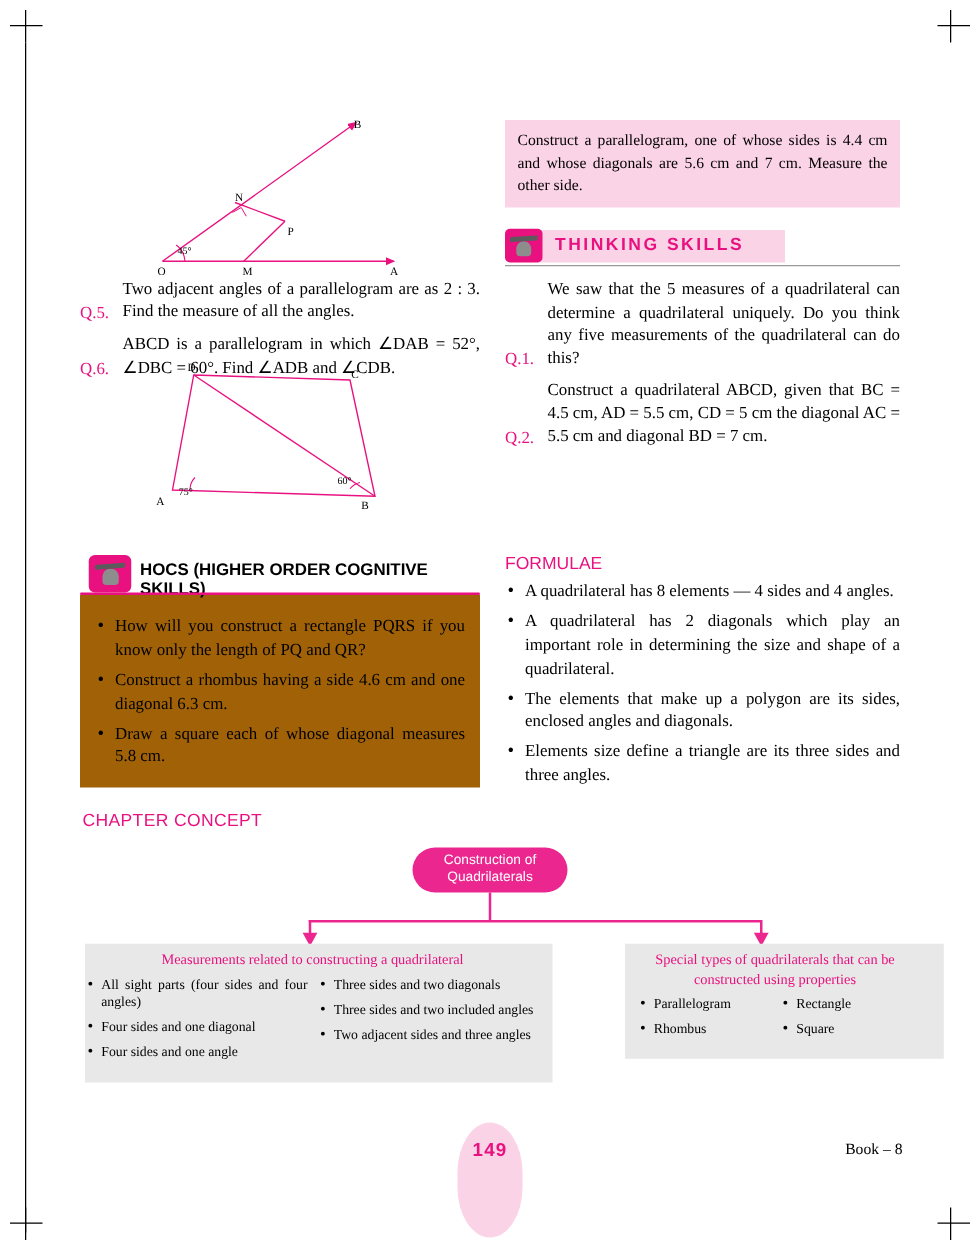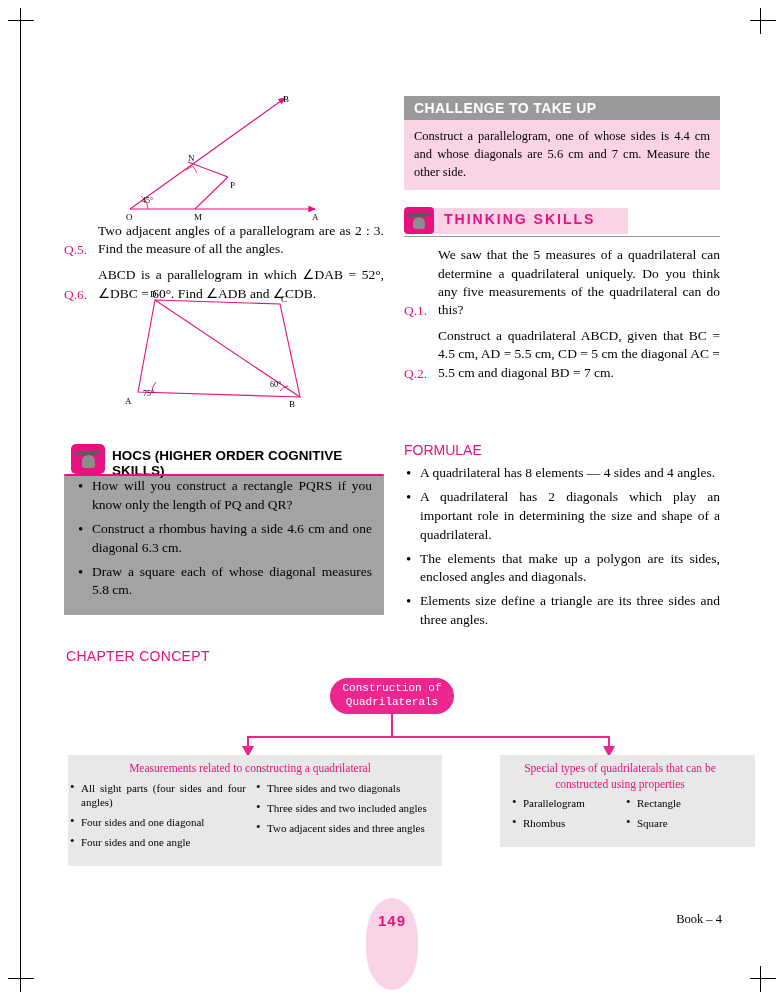--- a/index.html
+++ b/index.html
@@ -193,22 +193,22 @@
     color: #000;
   }
   .hocs-rule {
     position: absolute;
     left: 0; right: 0; bottom: 0;
     height: 2px;
     background: #e8117f;
     border-radius: 2px;
   }
   .hocs-body {
-    background: #a3a3a3;
-    padding: 1px 12px 10px 12px;
+    background: #a16207;
+    padding: 16px 12px 10px 12px;
   }
   ul.bul {
     list-style: none;
     margin: 0;
     padding: 0;
   }
   ul.bul li {
     position: relative;
     padding-left: 16px;
     font-size: 13.5px;
@@ -249,21 +249,21 @@
     letter-spacing: .3px;
   }
   .cc-root {
     position: absolute;
     left: 330px;
     top: 678px;
     width: 124px;
     height: 36px;
     background: #ec268f;
     color: #fff;
-    font-family: Liberation Mono, monospace;
+    font-family: Liberation Sans, sans-serif;
     font-size: 11px;
     line-height: 1.25;
     text-align: center;
     display: flex;
     align-items: center;
     justify-content: center;
     border-radius: 18px;
   }
   .cc-boxA {
     position: absolute;
@@ -407,21 +407,20 @@
   </svg>
   <div class="fig-label" style="left:150px; top:289px;">D</div>
   <div class="fig-label" style="left:281px; top:294px;">C</div>
   <div class="fig-label" style="left:125px; top:396px;">A</div>
   <div class="fig-label" style="left:289px; top:399px;">B</div>
   <div class="fig-angle" style="left:143px; top:389px;">75°</div>
   <div class="fig-angle" style="left:270px; top:380px;">60°</div>
 
   <div class="col-right">
     <div>
-      <div class="challenge-head">CHALLENGE TO TAKE UP</div>
       <div class="challenge-body">Construct a parallelogram, one of whose sides is 4.4 cm and whose diagonals are 5.6 cm and 7 cm. Measure the other side.</div>
     </div>
 
     <div class="skills-bar">
       <div class="skills-band"></div>
       <div class="skills-icon">
         <div class="head"></div>
         <div class="cap"></div>
       </div>
       <div class="skills-text">THINKING SKILLS</div>
@@ -515,15 +514,15 @@
         <ul class="bul">
           <li>Rectangle</li>
           <li>Square</li>
         </ul>
       </div>
     </div>
   </div>
 
   <div class="pagenum-shape"></div>
   <div class="pagenum">149</div>
-  <div class="booknum">Book – 4</div>
+  <div class="booknum">Book – 8</div>
 
 </div>
 
 </body></html>

